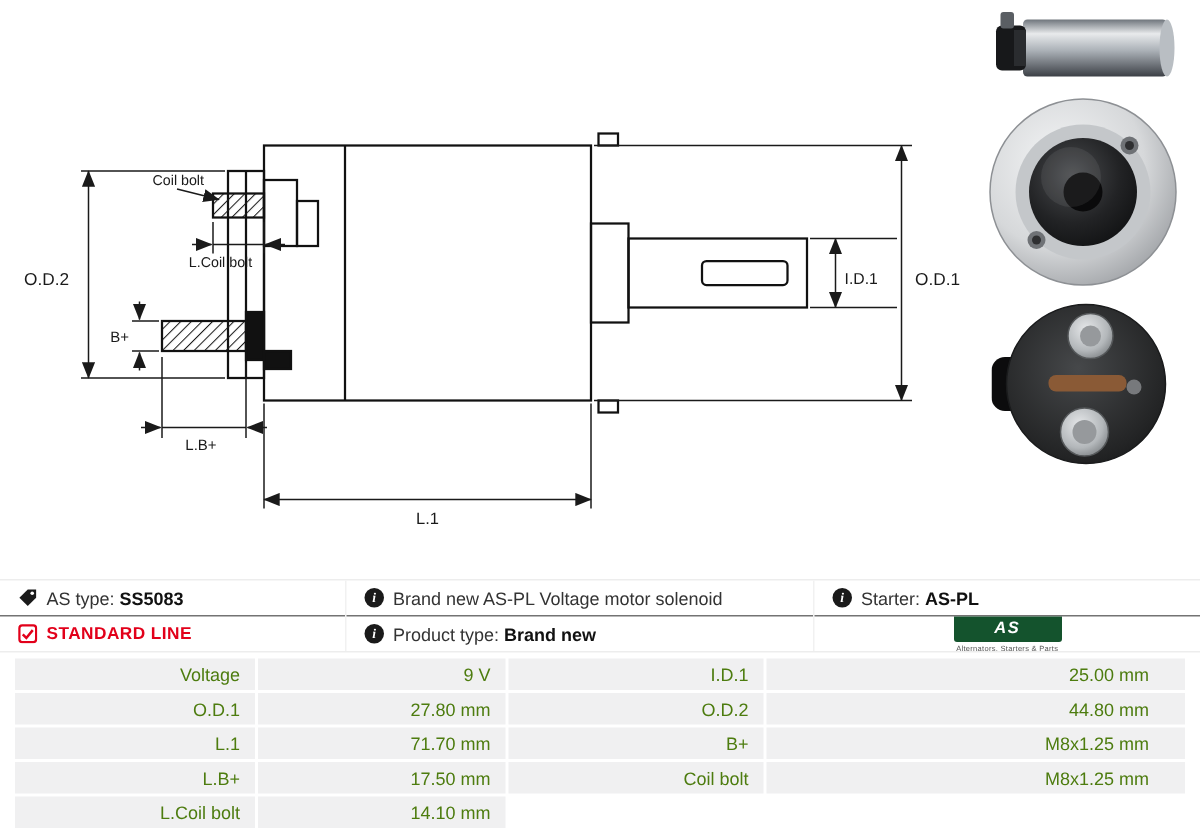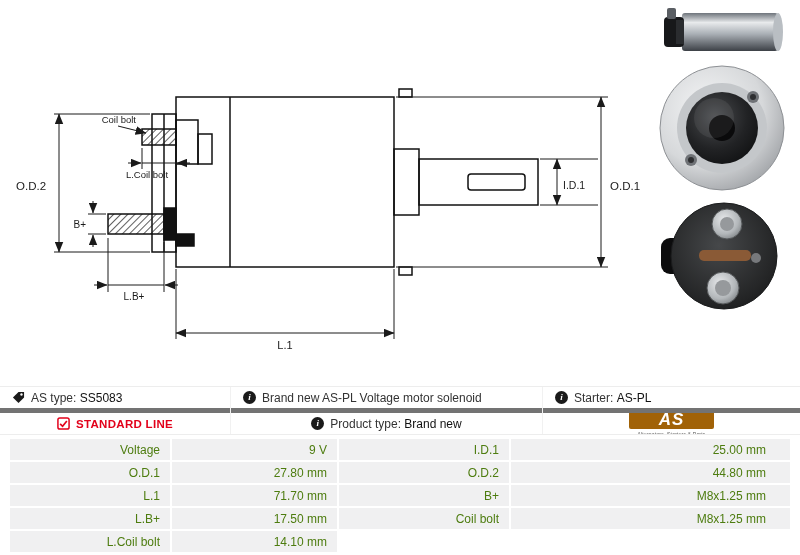--- a/index.html
+++ b/index.html
@@ -24,33 +24,33 @@
 
   
   .infobar {
     position: absolute; left: 0; top: 386px; width: 800px; height: 49px;
     display: grid; grid-template-columns: 230px 312px 258px;
     border-top: 1px solid #ededed; border-bottom: 1px solid #ededed; background: #fff;
   }
   .info-col { display: flex; flex-direction: column; border-left: 1px solid #f1f1f1; min-width: 0; }
   .info-col:first-child { border-left: none; }
   .info-row { flex: 1; display: flex; align-items: center; gap: 6px; padding: 0 12px; font-size: 12px; white-space: nowrap; overflow: hidden; }
-  .info-row + .info-row { border-top: 5px solid #737373; justify-content: center; }
-  .txt b, .lbl-b { font-weight: normal; color: #111; font-style: normal; }
+  .info-row + .info-row { border-top: 1px solid #737373; }
+  .txt b, .lbl-b { font-weight: bold; color: #111; font-style: normal; }
   .standard { color: #e2001a; font-weight: bold; font-size: 11.5px; letter-spacing: .3px; }
   .i-icon {
     flex: 0 0 13px; width: 13px; height: 13px; border-radius: 50%;
     background: #1a1a1a; color: #fff; text-align: center;
     font: italic bold 9px/13px "Liberation Serif", serif;
   }
   .logo-wrap { display: flex; flex-direction: column; align-items: center; margin: 0 auto; }
   .logo-box {
-    width: 85px; height: 19px; background: #a16207; color: #fff; border-radius: 2px;
+    width: 72px; height: 19px; background: #14532d; color: #fff; border-radius: 2px;
     display: flex; align-items: center; justify-content: center;
-    font-weight: bold; font-style: italic; font-size: 17px; letter-spacing: 1px;
+    font-weight: bold; font-style: italic; font-size: 11px; letter-spacing: 1px;
   }
   .logo-sub { font-size: 5px; color: #555; margin-top: 2px; letter-spacing: .2px; }
 
   
   table.specs {
     position: absolute; left: 8px; top: 437px; width: 784px;
     border-collapse: separate; border-spacing: 2px;
     font-size: 12px; table-layout: fixed; color: #4d7c0f;
   }
   table.specs td {

